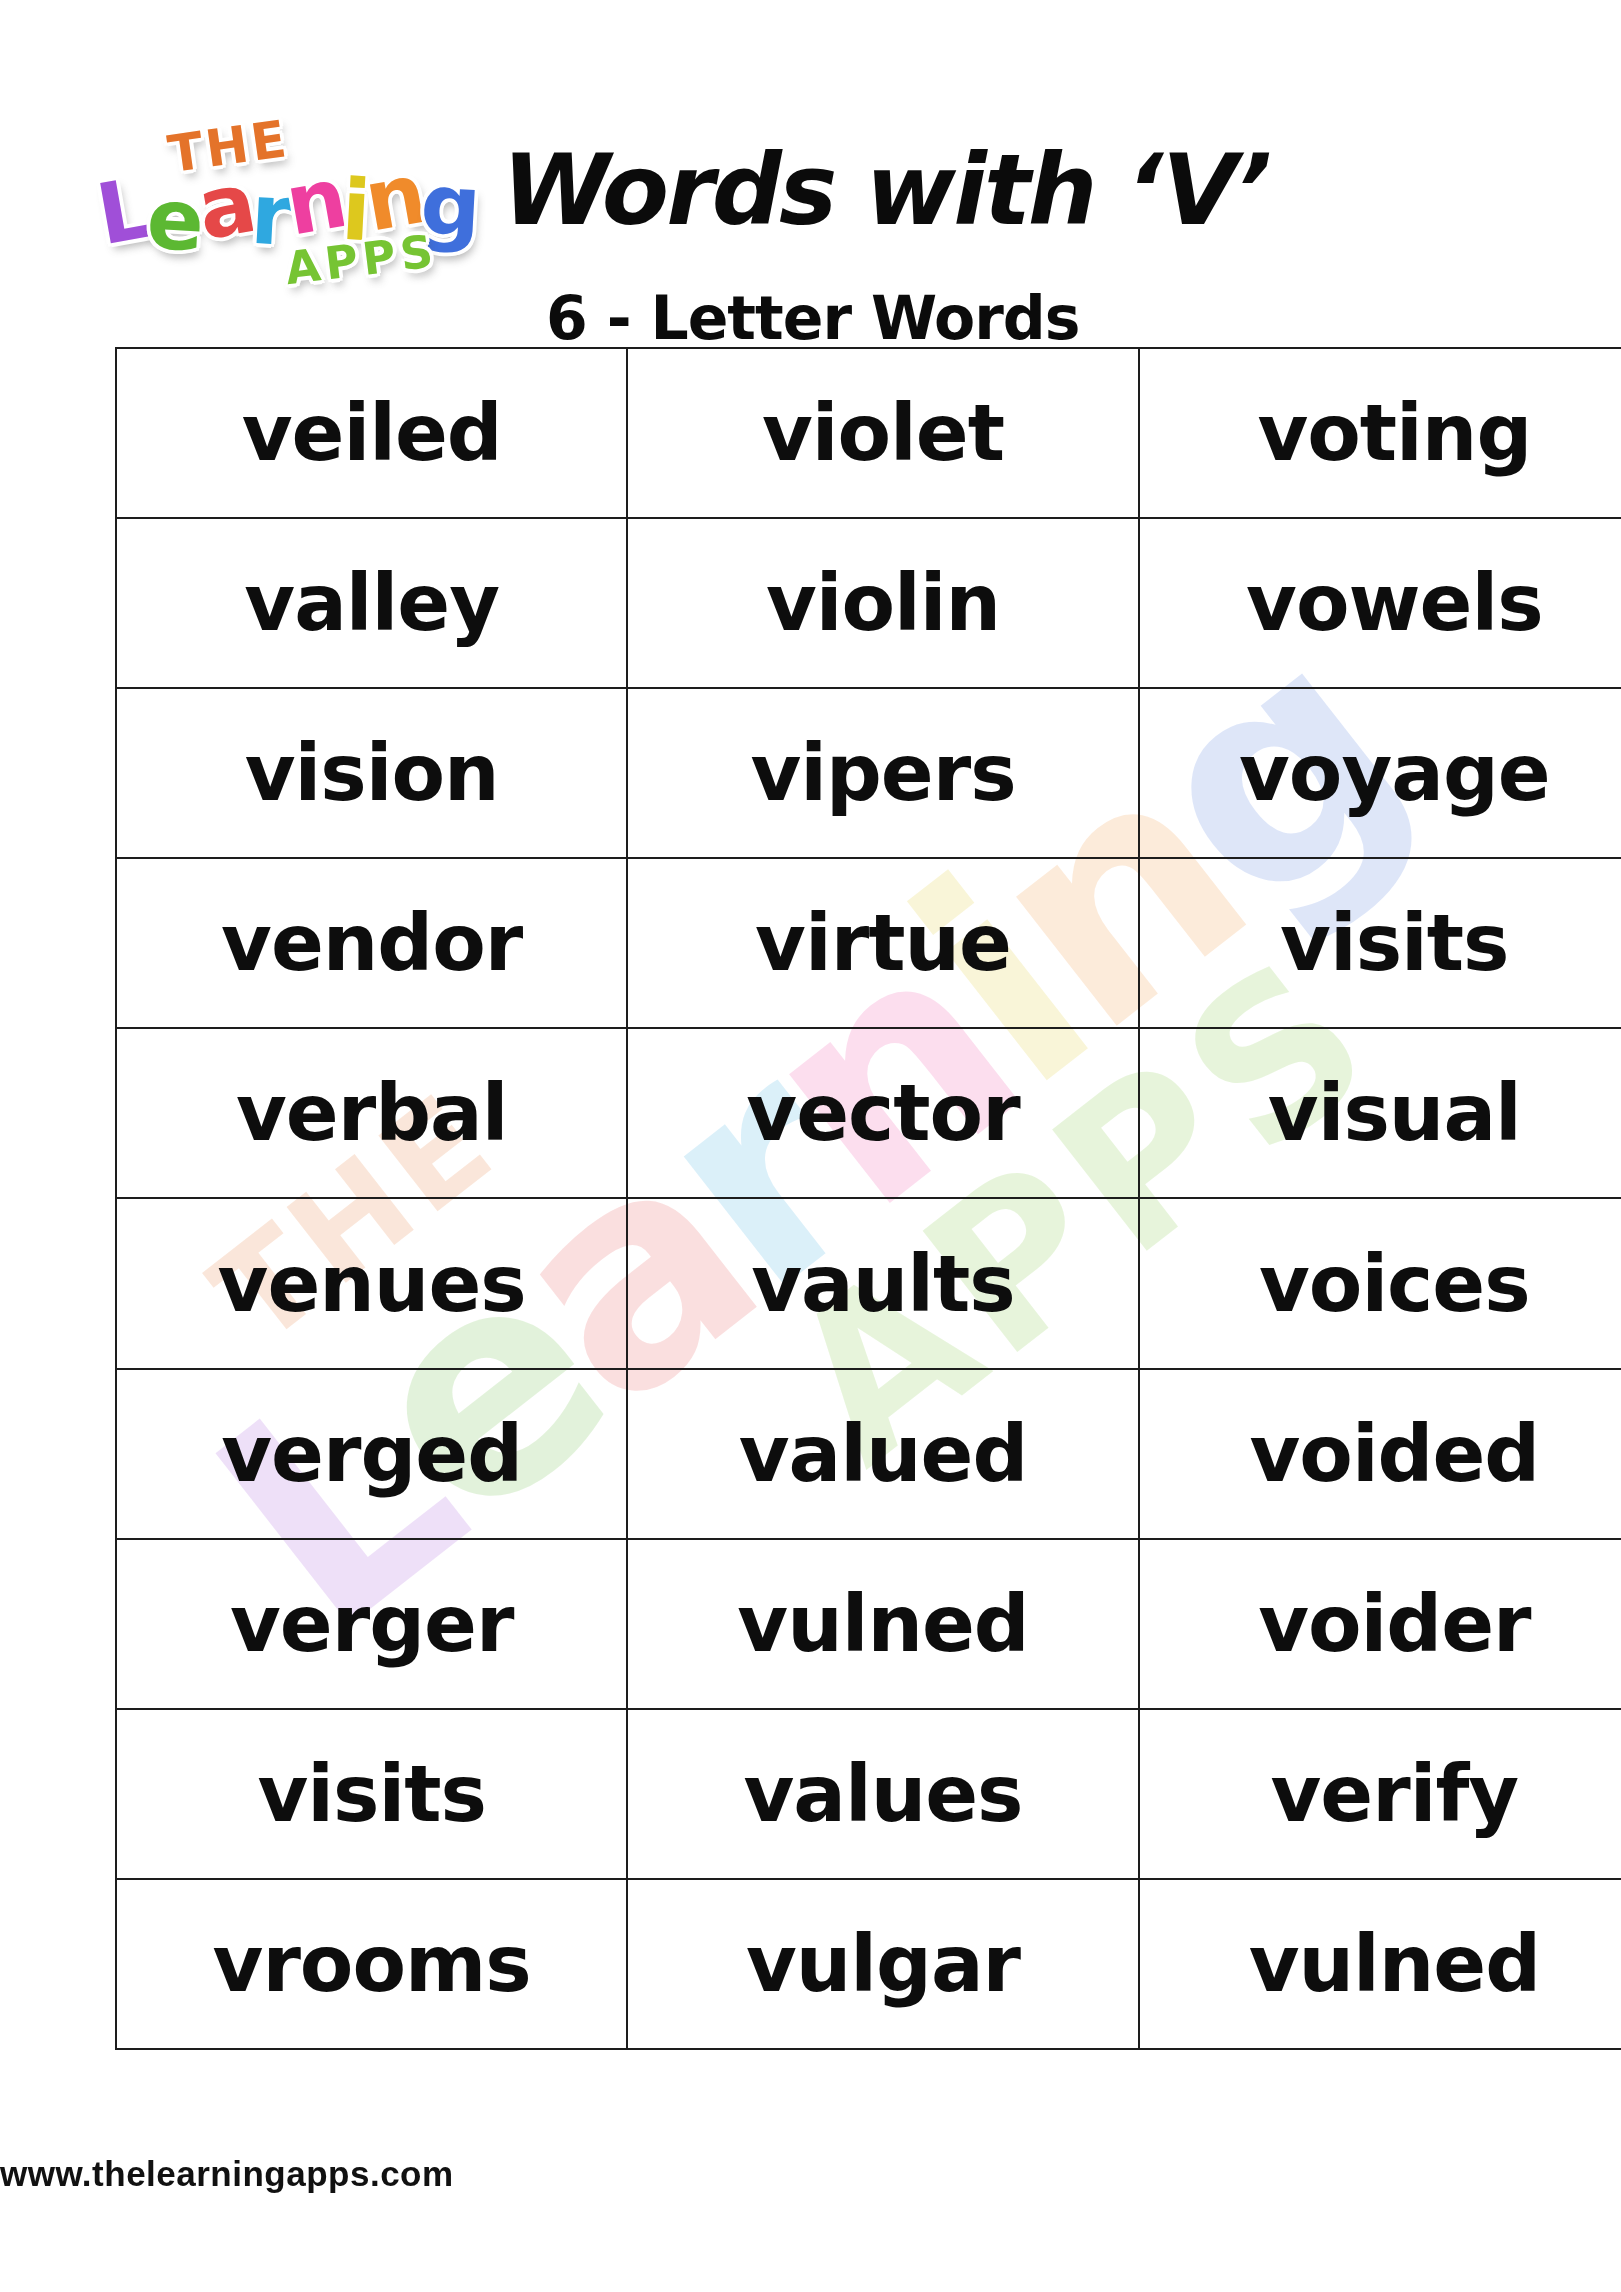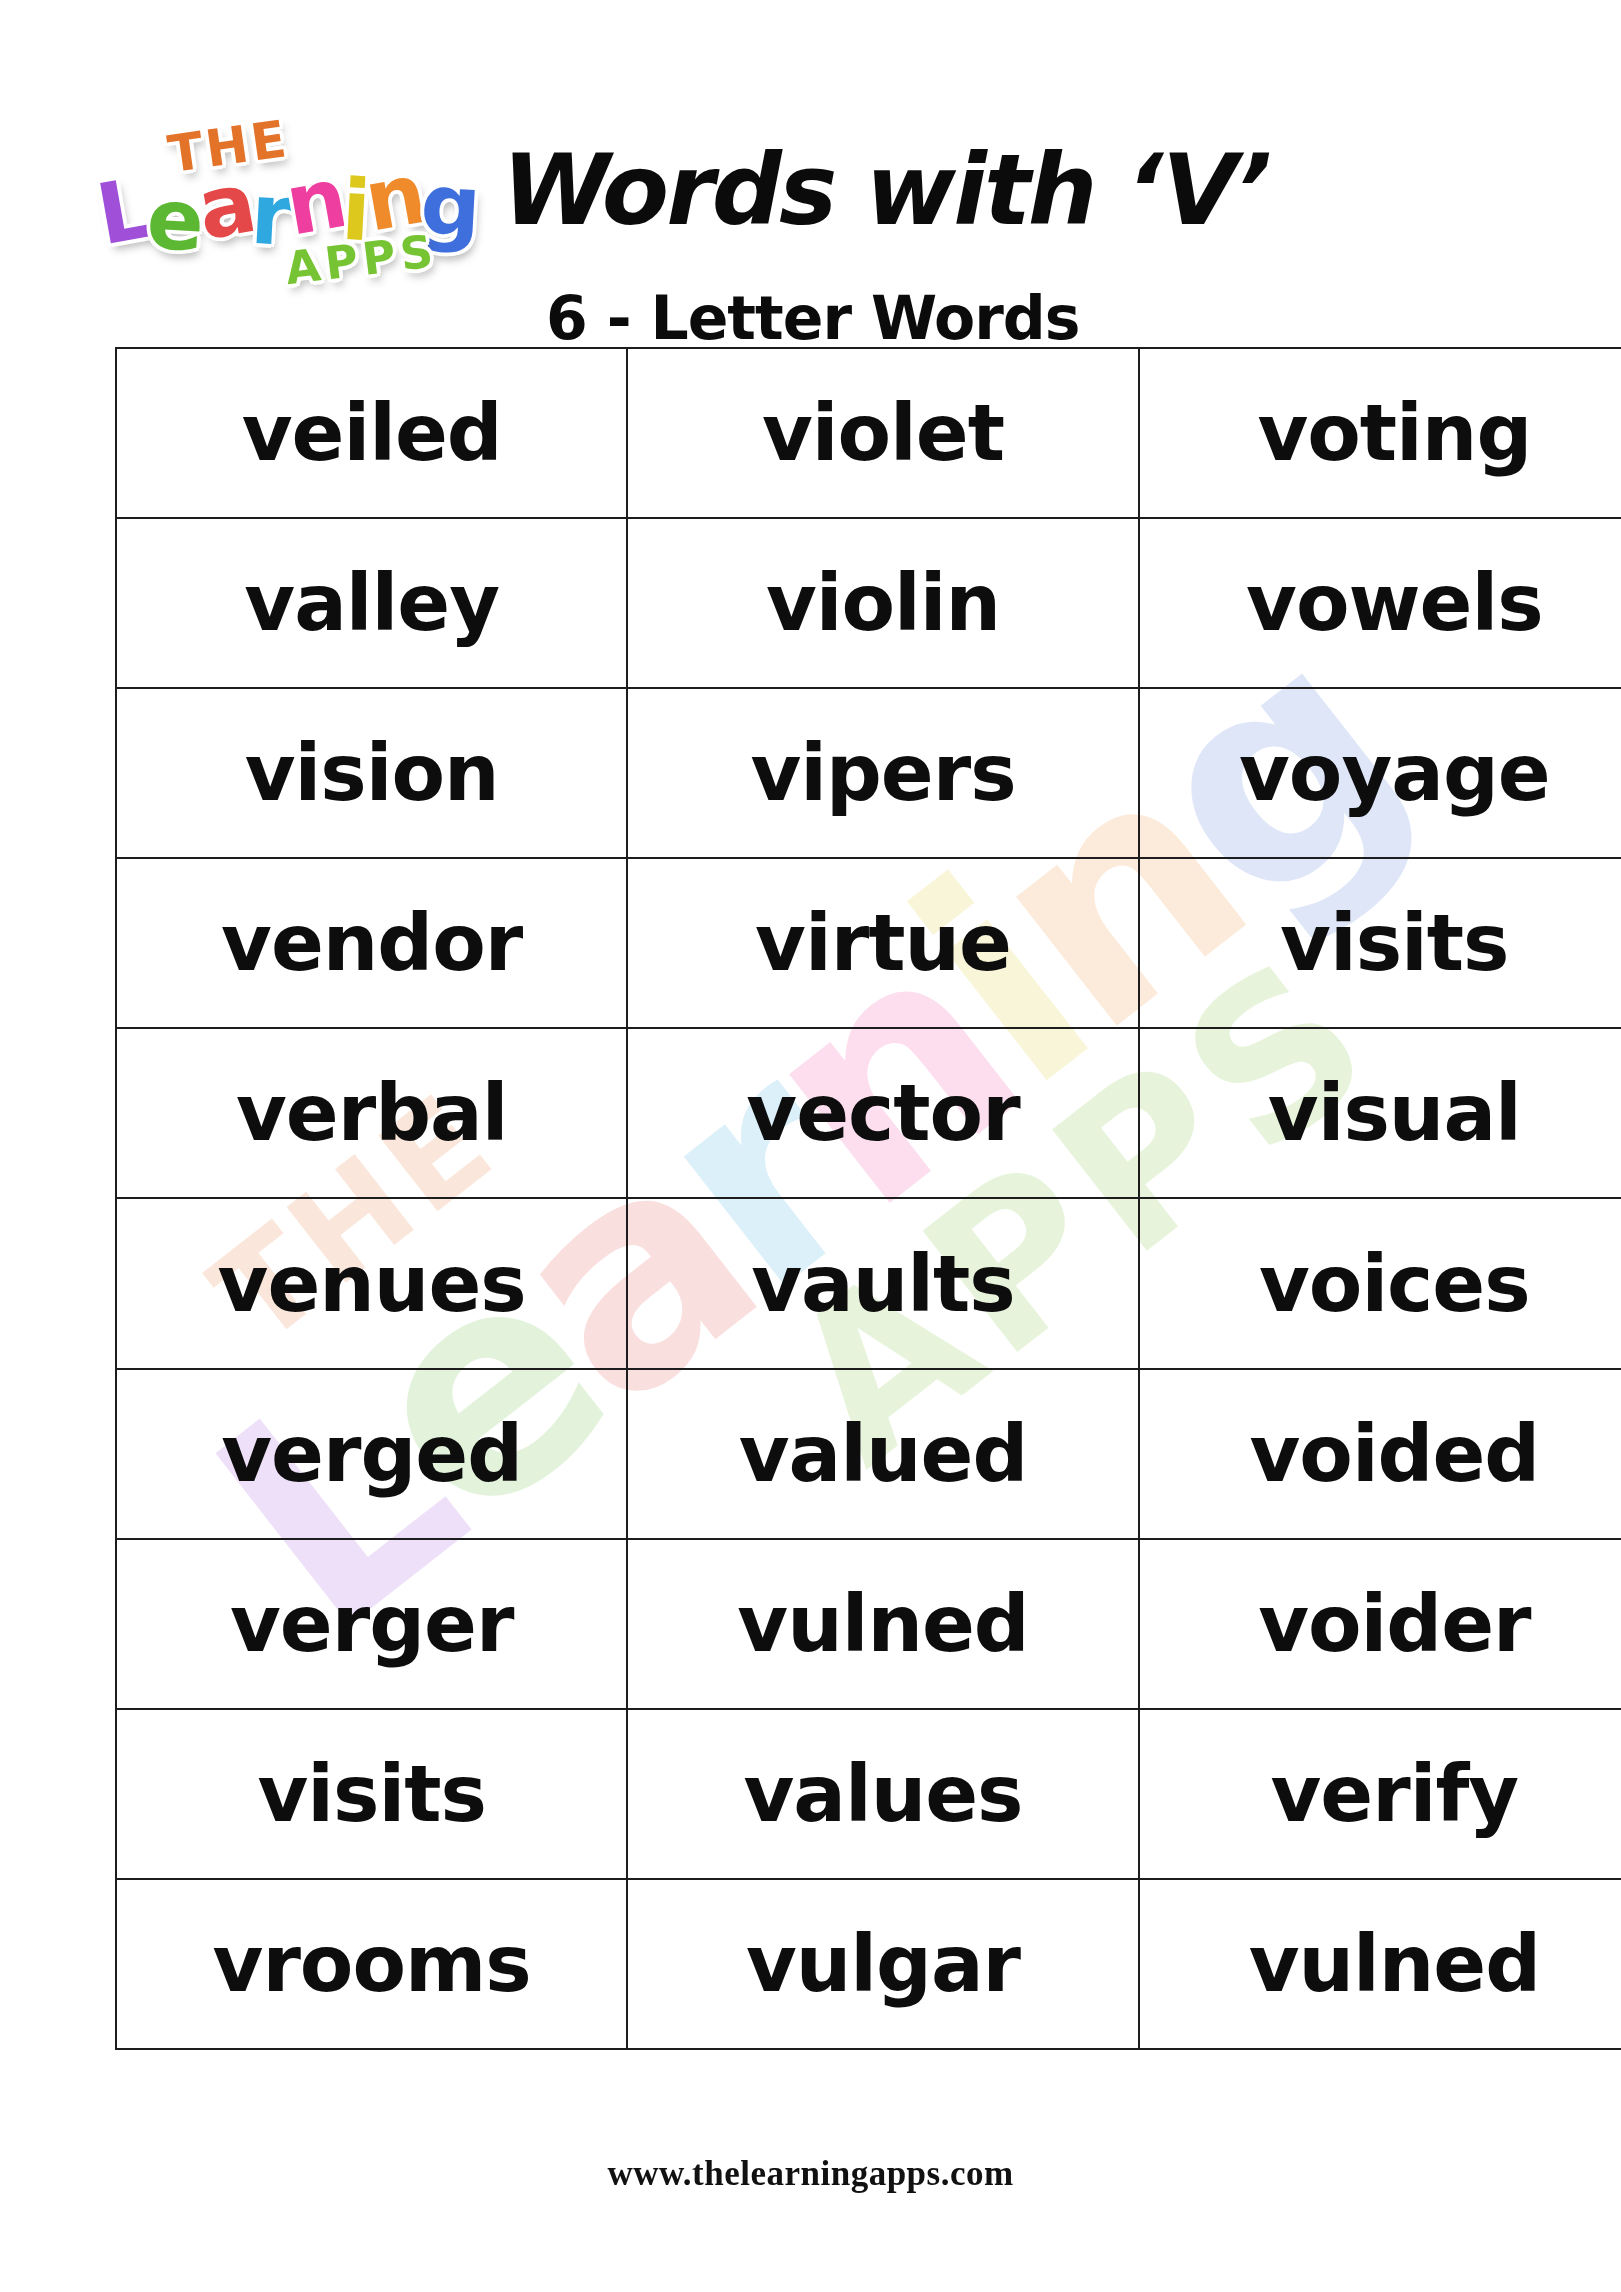--- a/index.html
+++ b/index.html
@@ -58,22 +58,22 @@
     border:2.9px solid #1d1d1d;
   }
   .words-table td{
     border:2px solid #1d1d1d;text-align:center;vertical-align:middle;
     font-size:78px;font-weight:bold;color:#0d0d0d;letter-spacing:-1px;
     background:transparent;
   }
 
   
   .footer{
-    position:absolute;left:0;top:2154px;width:100%;text-align:center;z-index:1;
-    font-family:Liberation Serif, serif;font-size:35px;font-weight:bold;
+    position:absolute;left:0;top:2154px;width:100%;z-index:1;
+    font-family:Liberation Sans, sans-serif;font-size:35px;font-weight:bold;
     color:#111;letter-spacing:0.5px;
   }
 </style>
 </head>
 <body>
 
 <div class="page">
 
   <div class="watermark" aria-hidden="true">
     <div class="wm-the" style="color: rgb(228, 115, 42);">THE</div>

